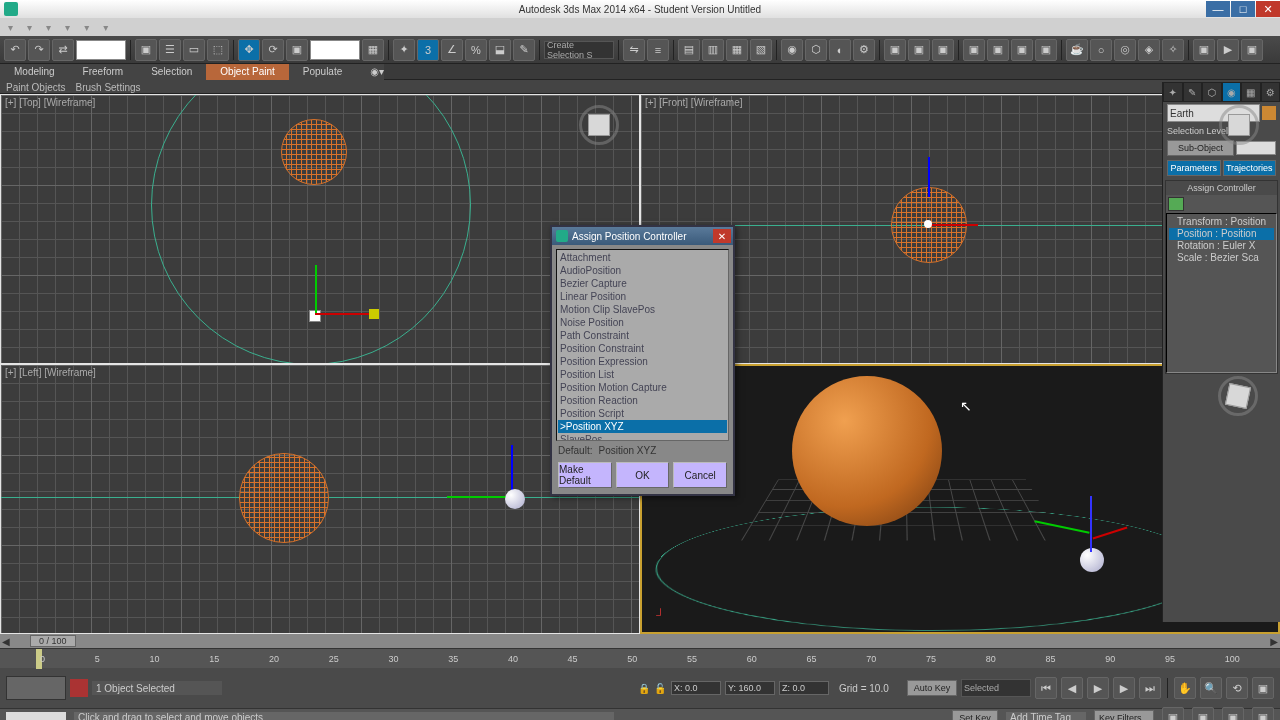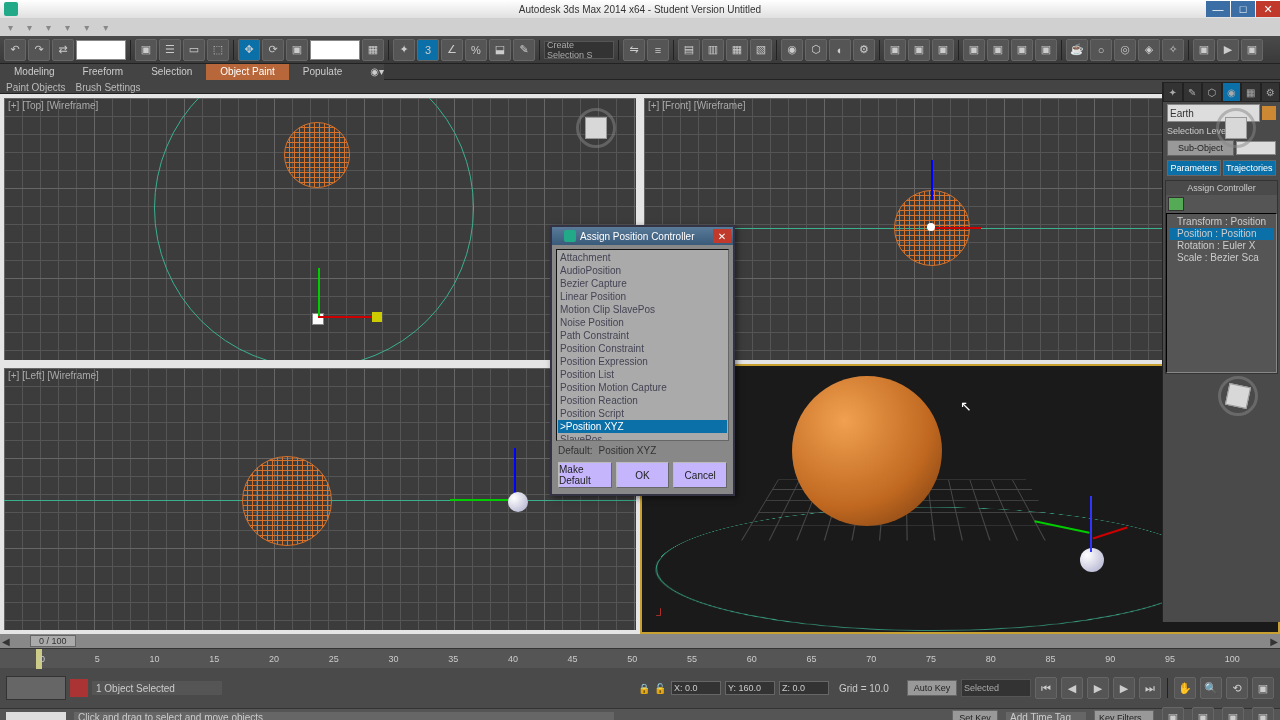--- a/index.html
+++ b/index.html
@@ -15,21 +15,21 @@
 .tbtn{width:22px;height:22px;background:#555;border:1px solid #666;border-radius:2px;display:flex;align-items:center;justify-content:center;color:#ccc;font-size:11px}
 .tbtn.active{background:#0b6fa8}
 .tsel{width:50px;height:20px;background:#fff;border:1px solid #888}
 .tsel2{width:70px;height:18px;background:#333;border:1px solid #555;color:#aaa;font-size:9px;padding:0 2px;display:flex;align-items:center}
 .sep{width:1px;height:20px;background:#222;margin:0 2px}
 .ribbon{height:16px;background:#3a3a3a;display:flex;align-items:center;border-bottom:1px solid #222}
 .ribtab{padding:0 14px;height:16px;display:flex;align-items:center;color:#ccc;font-size:10px;background:#444}
 .ribtab.hot{background:#b8673a;color:#fff}
 .ribbon2{height:14px;background:#444;display:flex;align-items:flex-end;padding:0 6px;gap:10px;color:#bbb;font-size:9px;border-bottom:1px solid #222}
 .viewports{position:relative;height:540px;background:#2a2a2a;display:grid;grid-template-columns:1fr 1fr;grid-template-rows:1fr 1fr}
-.viewport{border:4px solid #e5e5e5;position:relative;overflow:hidden;background:#3c3c3c}
+.viewport{border:1px solid #e5e5e5;position:relative;overflow:hidden;background:#3c3c3c}
 .viewport.active{border:2px solid #c8a030}
 .vplabel{position:absolute;top:2px;left:4px;color:#aaa;font-size:10px;z-index:5}
 .grid{position:absolute;inset:0;background-image:linear-gradient(#555 1px,transparent 1px),linear-gradient(90deg,#555 1px,transparent 1px);background-size:18px 18px}
 .grid::after{content:"";position:absolute;inset:0;background-image:linear-gradient(#666 1px,transparent 1px),linear-gradient(90deg,#666 1px,transparent 1px);background-size:90px 90px}
 .viewcube{position:absolute;top:10px;right:20px;width:40px;height:40px;z-index:5}
 .vcube-ring{width:40px;height:40px;border:3px solid #888;border-radius:50%;position:absolute;opacity:.5}
 .vcube-box{width:22px;height:22px;background:#d8d8d8;position:absolute;top:9px;left:9px;border:1px solid #999}
 .sphere-wire{position:absolute;border-radius:50%;border:1px solid #d7722a;background:radial-gradient(circle,rgba(215,114,42,.15),transparent);background-image:repeating-linear-gradient(0deg,transparent,transparent 4px,#d7722a 4px,#d7722a 5px),repeating-linear-gradient(90deg,transparent,transparent 4px,#d7722a 4px,#d7722a 5px)}
 .circle-path{position:absolute;border:1px solid #3ab08f;border-radius:50%}
 .gizmo-box{position:absolute;width:12px;height:12px;background:#fff;border:1px solid #888}
@@ -49,21 +49,21 @@
 .cmdinput{flex:1;height:14px;background:#ddd;border:1px solid #888}
 .cmdbtn{flex:1;height:16px;background:#999;border:1px solid #666;color:#222;font-size:9px;display:flex;align-items:center;justify-content:center}
 .cmdbtn.blue{background:#0b6fa8;color:#fff}
 .rollout{background:#555;margin:2px;border:1px solid #333}
 .rollhdr{background:#4a4a4a;color:#ccc;padding:2px;font-size:9px;text-align:center}
 .tree{padding:2px;color:#ccc;font-size:9px;line-height:12px}
 .tree-item{padding-left:8px;white-space:nowrap;overflow:hidden}
 .tree-item.sel{background:#0b6fa8}
 
 .dialog{position:absolute;left:550px;top:225px;width:185px;background:#888;border:2px solid #334;box-shadow:2px 2px 6px rgba(0,0,0,.5);z-index:100}
-.dlg-title{height:18px;background:linear-gradient(#5a7a9a,#3a5a7a);display:flex;align-items:center;padding:0 12px;color:#fff;font-size:10px;position:relative}
+.dlg-title{height:18px;background:linear-gradient(#5a7a9a,#3a5a7a);display:flex;align-items:center;padding:0 4px;color:#fff;font-size:10px;position:relative}
 .dlg-close{position:absolute;right:2px;width:18px;height:14px;background:#c0392b;color:#fff;display:flex;align-items:center;justify-content:center;font-size:10px}
 .dlg-body{padding:4px}
 .dlg-list{background:#aaa;border:1px inset #666;height:192px;overflow:hidden;padding:1px}
 .dlg-item{color:#445;font-size:10px;padding:0 2px;line-height:13px}
 .dlg-item.sel{background:#0b6fa8;color:#fff}
 .dlg-row{display:flex;align-items:center;padding:4px 2px;gap:6px;color:#333;font-size:10px}
 .dlg-btns{display:flex;gap:4px;padding:2px}
 .dlg-btn{flex:1;height:26px;background:#c4b5fd;border:1px outset #bbb;color:#222;font-size:10px;display:flex;align-items:center;justify-content:center}
 .persp{background:#1a1a1a}
 .persp-sphere{position:absolute;width:150px;height:150px;border-radius:50%;background:radial-gradient(circle at 35% 30%,#f0a050,#c06820 60%,#703810);left:150px;top:10px}

